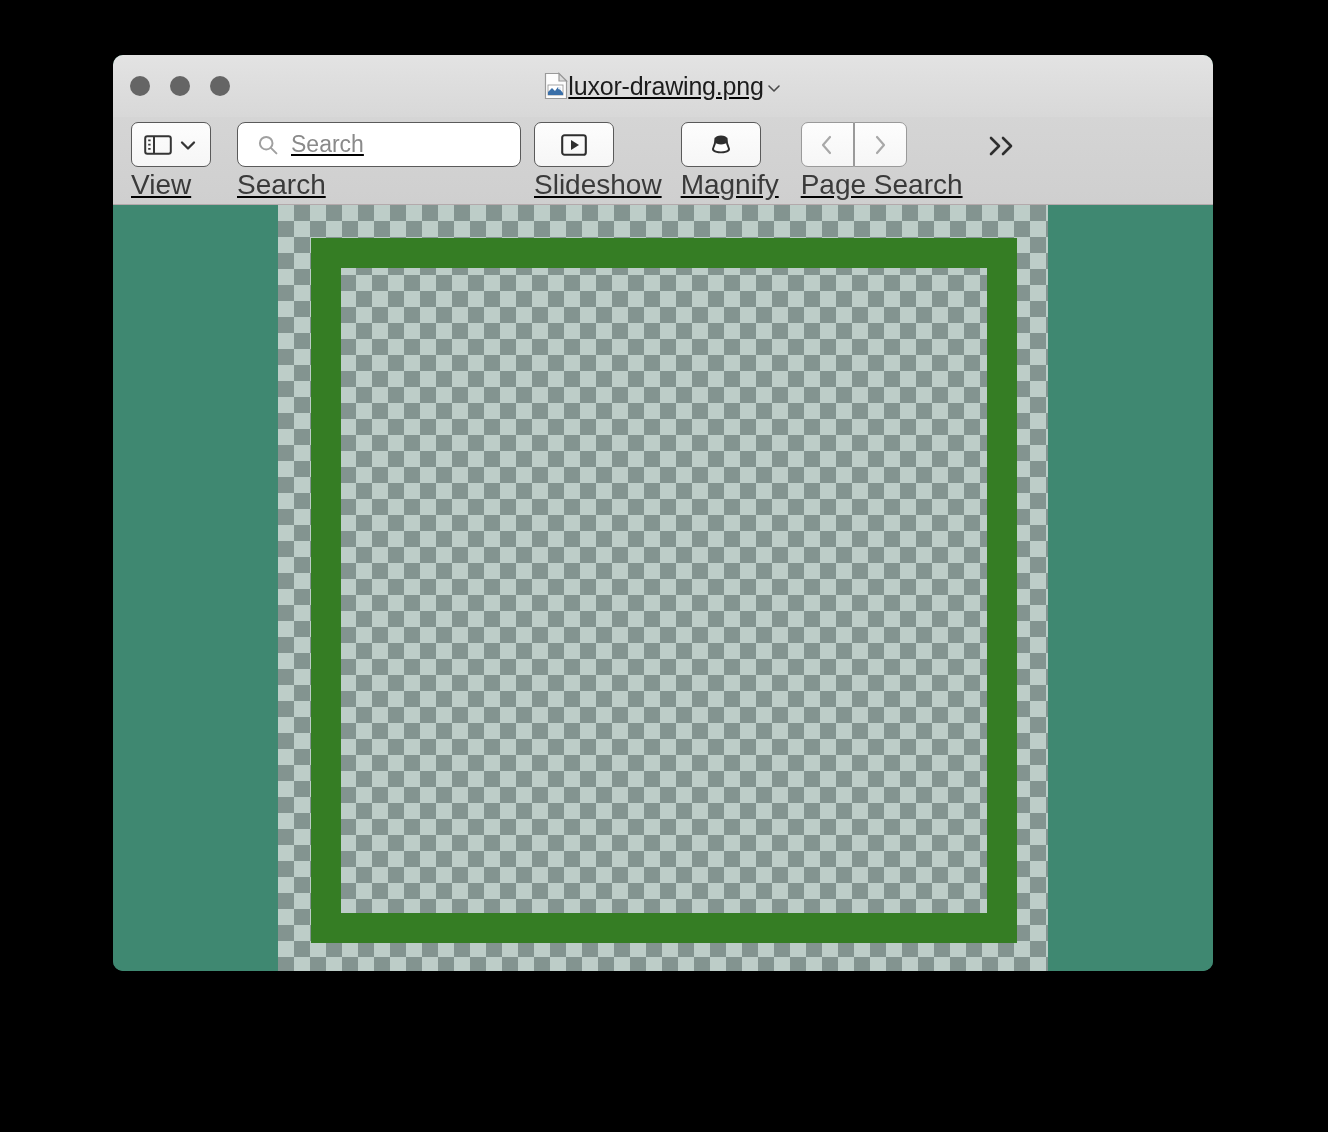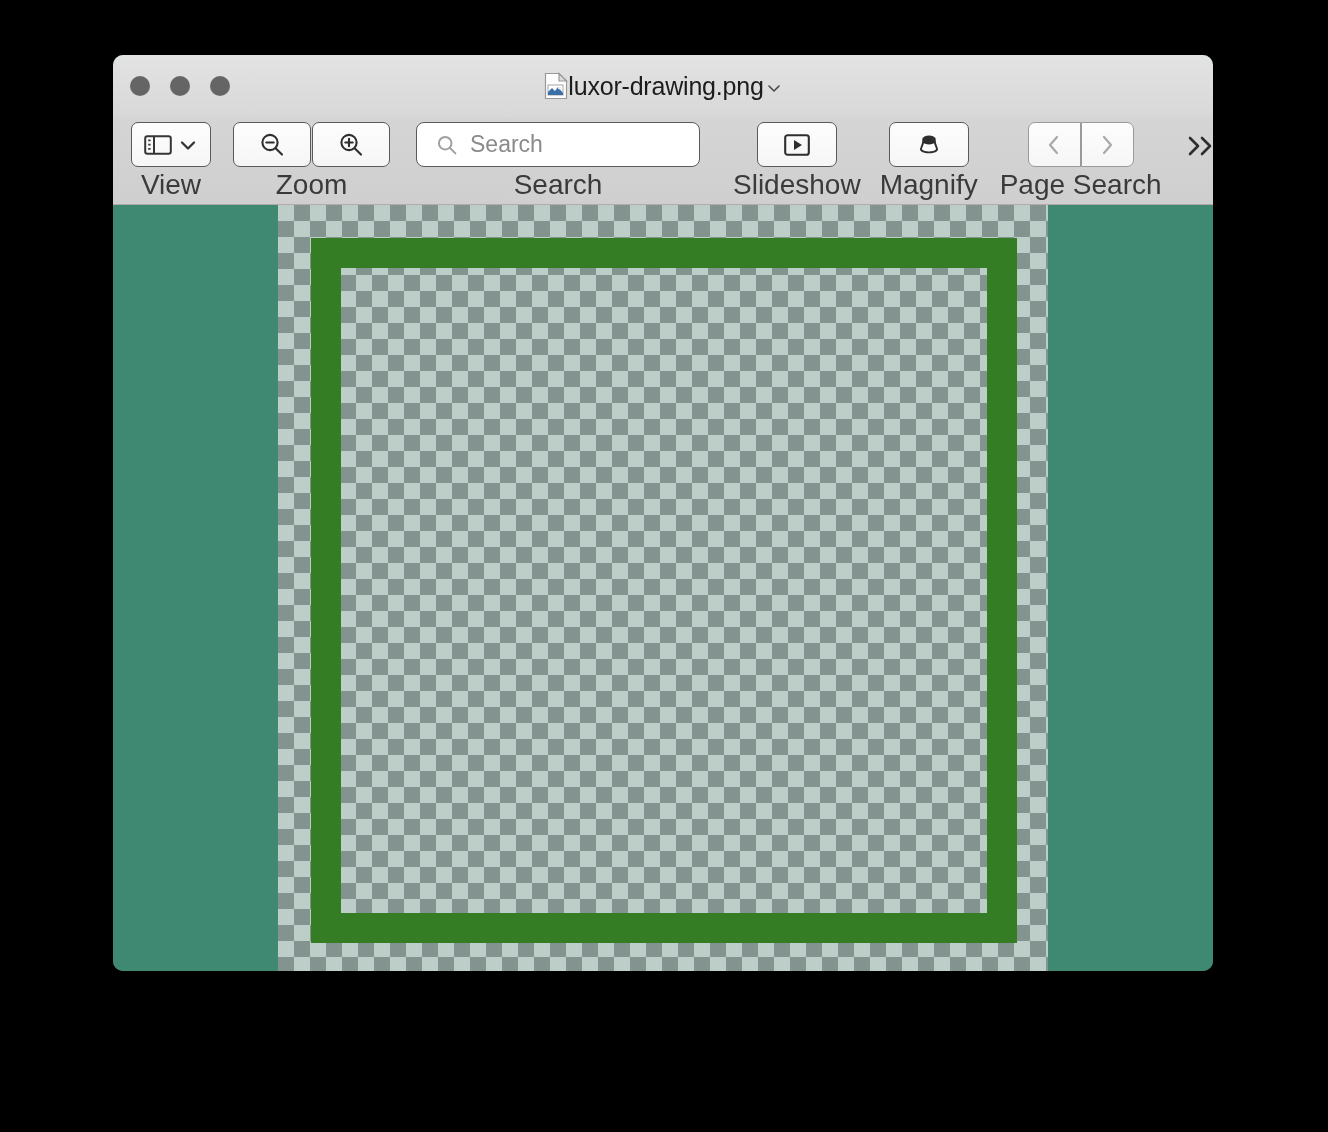--- a/index.html
+++ b/index.html
@@ -50,20 +50,21 @@
   }
   .title-center {
     position: absolute;
     left: 0;
     right: 0;
     top: 16px;
     display: flex;
     align-items: center;
     justify-content: center;
     gap: 0;
+    text-decoration: underline;
   }
   .doc-icon {
     width: 24px;
     height: 28px;
     position: relative;
     flex: 0 0 auto;
   }
   .title-text {
     font-size: 25px;
     color: #1c1c1c;
@@ -85,22 +86,22 @@
     background: linear-gradient(to bottom, #d5d5d5 0%, #cfcfcf 100%);
     border-bottom: 1px solid #b3a9ab;
     display: flex;
     align-items: flex-start;
     padding-left: 18px;
     box-sizing: border-box;
   }
   .tb-group {
     display: flex;
     flex-direction: column;
-    align-items: center;
     padding-top: 5px;
+    text-decoration: underline;
   }
   .tb-row {
     display: flex;
     align-items: center;
     gap: 0px;
   }
   .tb-label {
     font-size: 28px;
     color: #3a3a3a;
     margin-top: 7px;
@@ -149,21 +150,21 @@
   .overflow-chevrons {
     font-size: 0;
     margin-left: 22px;
     margin-top: 15px;
   }
 
   .grp-view { margin-left: 0px; }
   .grp-zoom { margin-left: 22px; }
   .grp-share { margin-left: 20px; }
   .grp-search { margin-left: 26px; }
-  .grp-slideshow { margin-left: 33px; }
+  .grp-slideshow { margin-left: 13px; }
   .grp-magnify { margin-left: 19px; }
   .grp-history { margin-left: 22px; }
 
   
   .content {
     position: relative;
     height: 766px;
     background: #3f8871;
     overflow: hidden;
   }
@@ -250,44 +251,20 @@
           <span>
             <svg class="icon-svg" width="20" height="20" viewBox="0 0 20 20">
               <path d="M4 7.5 L10 13.5 L16 7.5" fill="none" stroke="#353535" stroke-width="2.3" stroke-linecap="round" stroke-linejoin="round"></path>
             </svg>
           </span>
         </div>
       </div>
       <div class="tb-label">View</div>
     </div>
 
-    <div class="tb-group grp-zoom">
-      <div class="tb-row">
-        <div class="tb-btn zoom-l">
-          <span>
-            <svg class="icon-svg" width="30" height="30" viewBox="0 0 30 30">
-              <circle cx="13" cy="12.5" r="7.6" fill="none" stroke="#2e2e2e" stroke-width="2.1"></circle>
-              <line x1="18.6" y1="18.2" x2="25" y2="24.6" stroke="#2e2e2e" stroke-width="2.1" stroke-linecap="round"></line>
-              <line x1="9.3" y1="12.5" x2="16.7" y2="12.5" stroke="#2e2e2e" stroke-width="2.1" stroke-linecap="round"></line>
-            </svg>
-          </span>
-        </div>
-        <div class="tb-btn zoom-r">
-          <span>
-            <svg class="icon-svg" width="30" height="30" viewBox="0 0 30 30">
-              <circle cx="13" cy="12.5" r="7.6" fill="none" stroke="#2e2e2e" stroke-width="2.1"></circle>
-              <line x1="18.6" y1="18.2" x2="25" y2="24.6" stroke="#2e2e2e" stroke-width="2.1" stroke-linecap="round"></line>
-              <line x1="9.3" y1="12.5" x2="16.7" y2="12.5" stroke="#2e2e2e" stroke-width="2.1" stroke-linecap="round"></line>
-              <line x1="13" y1="8.8" x2="13" y2="16.2" stroke="#2e2e2e" stroke-width="2.1" stroke-linecap="round"></line>
-            </svg>
-          </span>
-        </div>
-      </div>
-      <div class="tb-label">Zoom</div>
-    </div>
 
 
     <div class="tb-group grp-search">
       <div class="tb-row">
         <div class="search-field">
           <span>
             <svg class="icon-svg" width="24" height="24" viewBox="0 0 24 24">
               <circle cx="10.2" cy="10.2" r="6.3" fill="none" stroke="#a0a0a0" stroke-width="2"></circle>
               <line x1="14.9" y1="14.9" x2="20.4" y2="20.4" stroke="#a0a0a0" stroke-width="2" stroke-linecap="round"></line>
             </svg>

